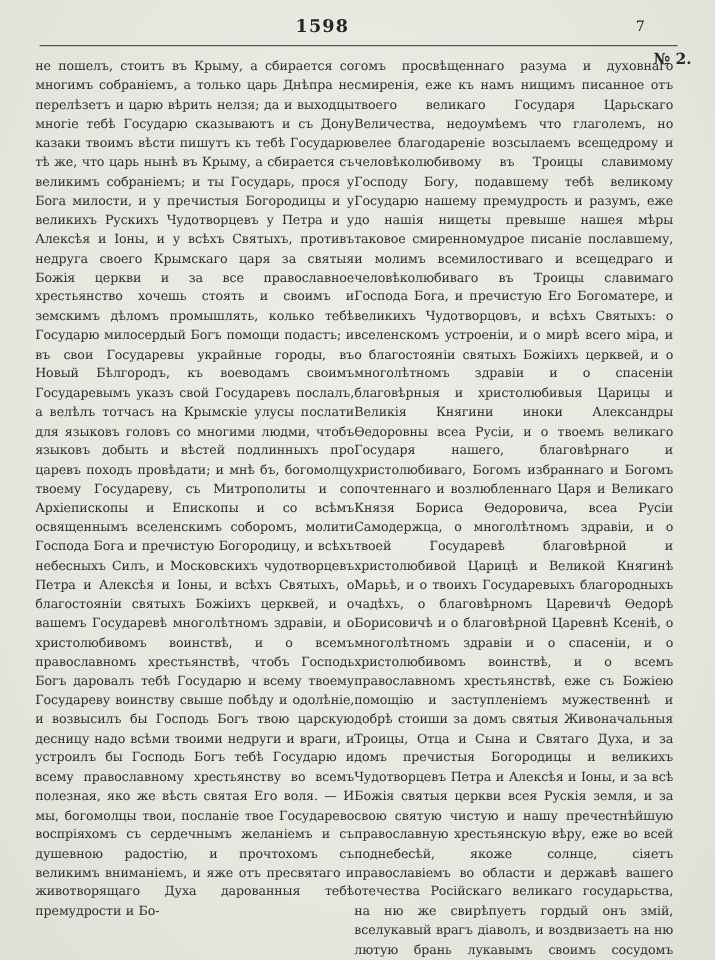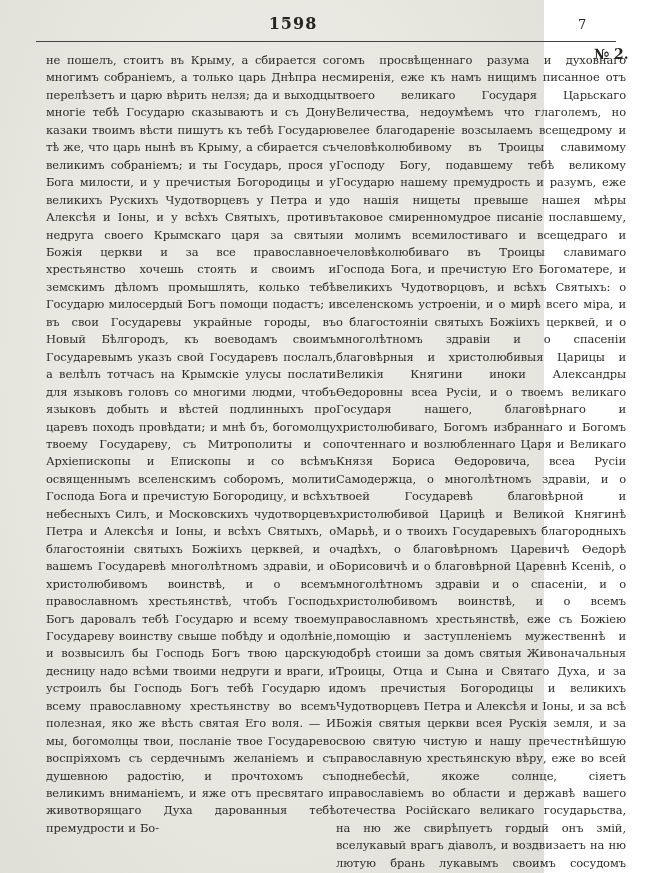--- a/index.html
+++ b/index.html
@@ -7,21 +7,21 @@
     padding: 0;
   }
   body {
     width: 650px;
     height: 873px;
     overflow: hidden;
     font-family: "DejaVu Serif", "Liberation Serif", serif;
   }
   .page {
     position: relative;
-    width: 544px;
+    width: 650px;
     height: 873px;
     background: radial-gradient(ellipse at 50% 42%, #edece6 0%, #e8e7e0 55%, #e0dfd7 100%);
     color: #2e2d28;
     box-sizing: border-box;
   }
   .year-header {
     position: absolute;
     top: 14px;
     left: 0;
     width: 586px;
@@ -51,21 +51,21 @@
     top: 46px;
     left: 594px;
     font-size: 14px;
     font-weight: bold;
     color: #26251f;
     white-space: nowrap;
   }
   .columns {
     position: absolute;
     top: 52px;
-    left: 46px;
+    left: 32px;
     width: 580px;
     height: 818px;
     display: flex;
   }
   .column {
     flex: 1 1 0;
     overflow: hidden;
     text-align: justify;
     font-size: 11.5px;
     line-height: 17.45px;

